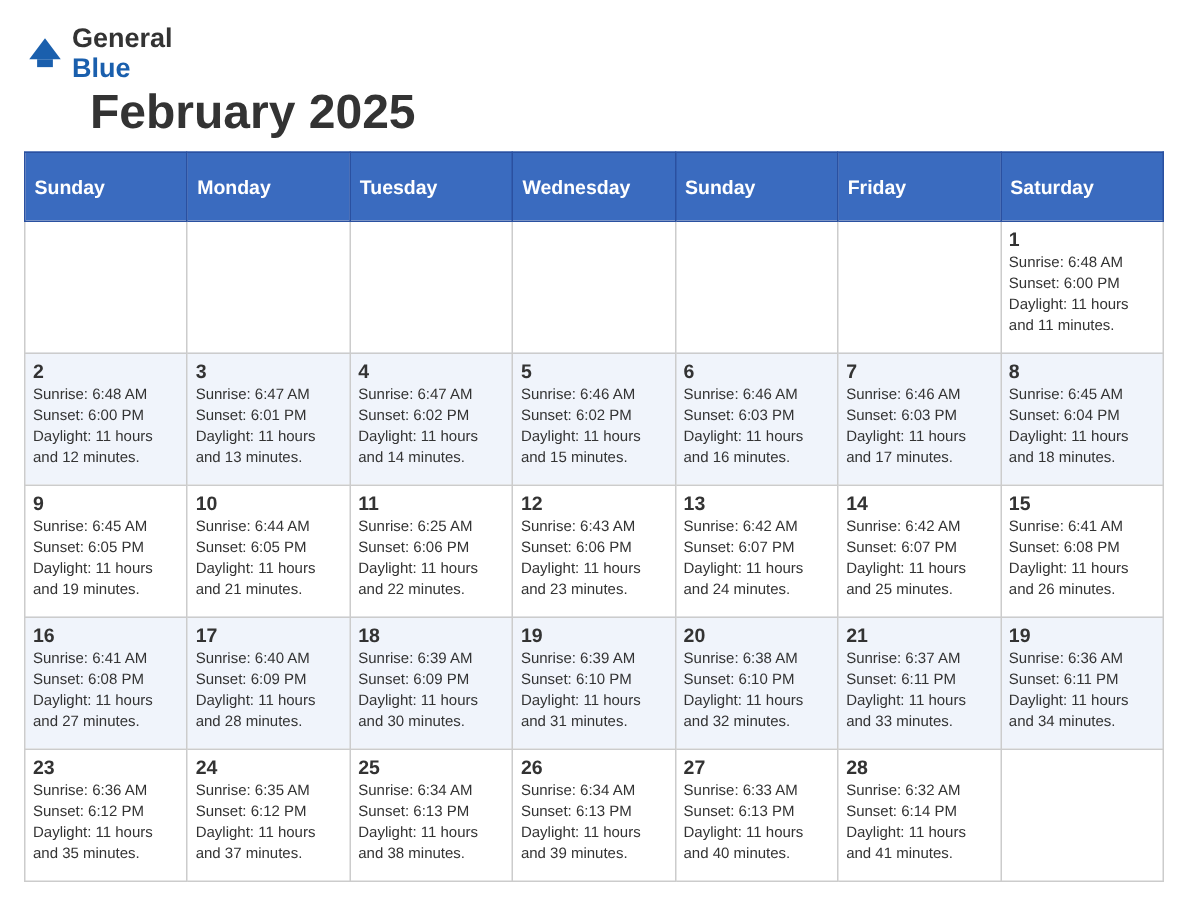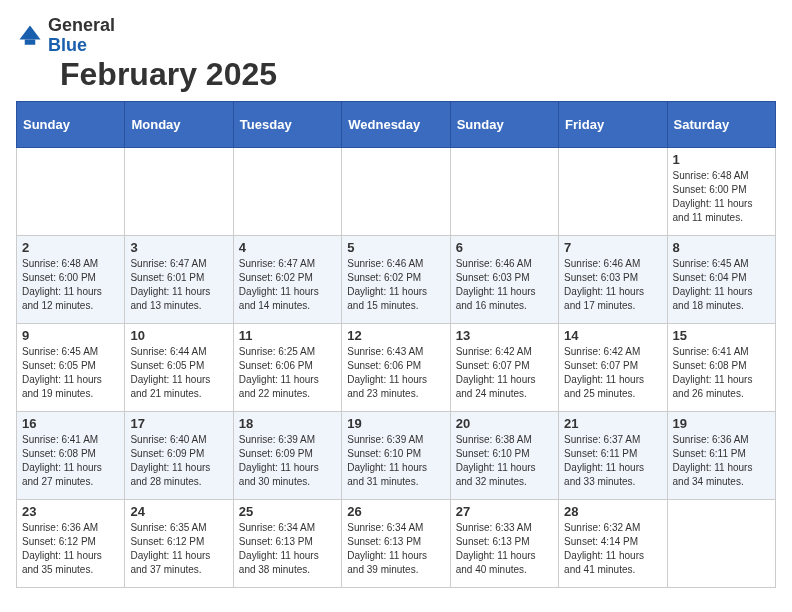--- a/index.html
+++ b/index.html
@@ -326,20 +326,20 @@
         <td>
           <span class="day-num">27</span>
           <div class="day-info">Sunrise: 6:33 AM
 Sunset: 6:13 PM
 Daylight: 11 hours
 and 40 minutes.</div>
         </td>
         <td>
           <span class="day-num">28</span>
           <div class="day-info">Sunrise: 6:32 AM
-Sunset: 4:14 PM
+Sunset: 6:14 PM
 Daylight: 11 hours
 and 41 minutes.</div>
         </td>
         <td class="empty-cell"></td>
       </tr>
     </tbody>
 </table>
 
 </body></html>

